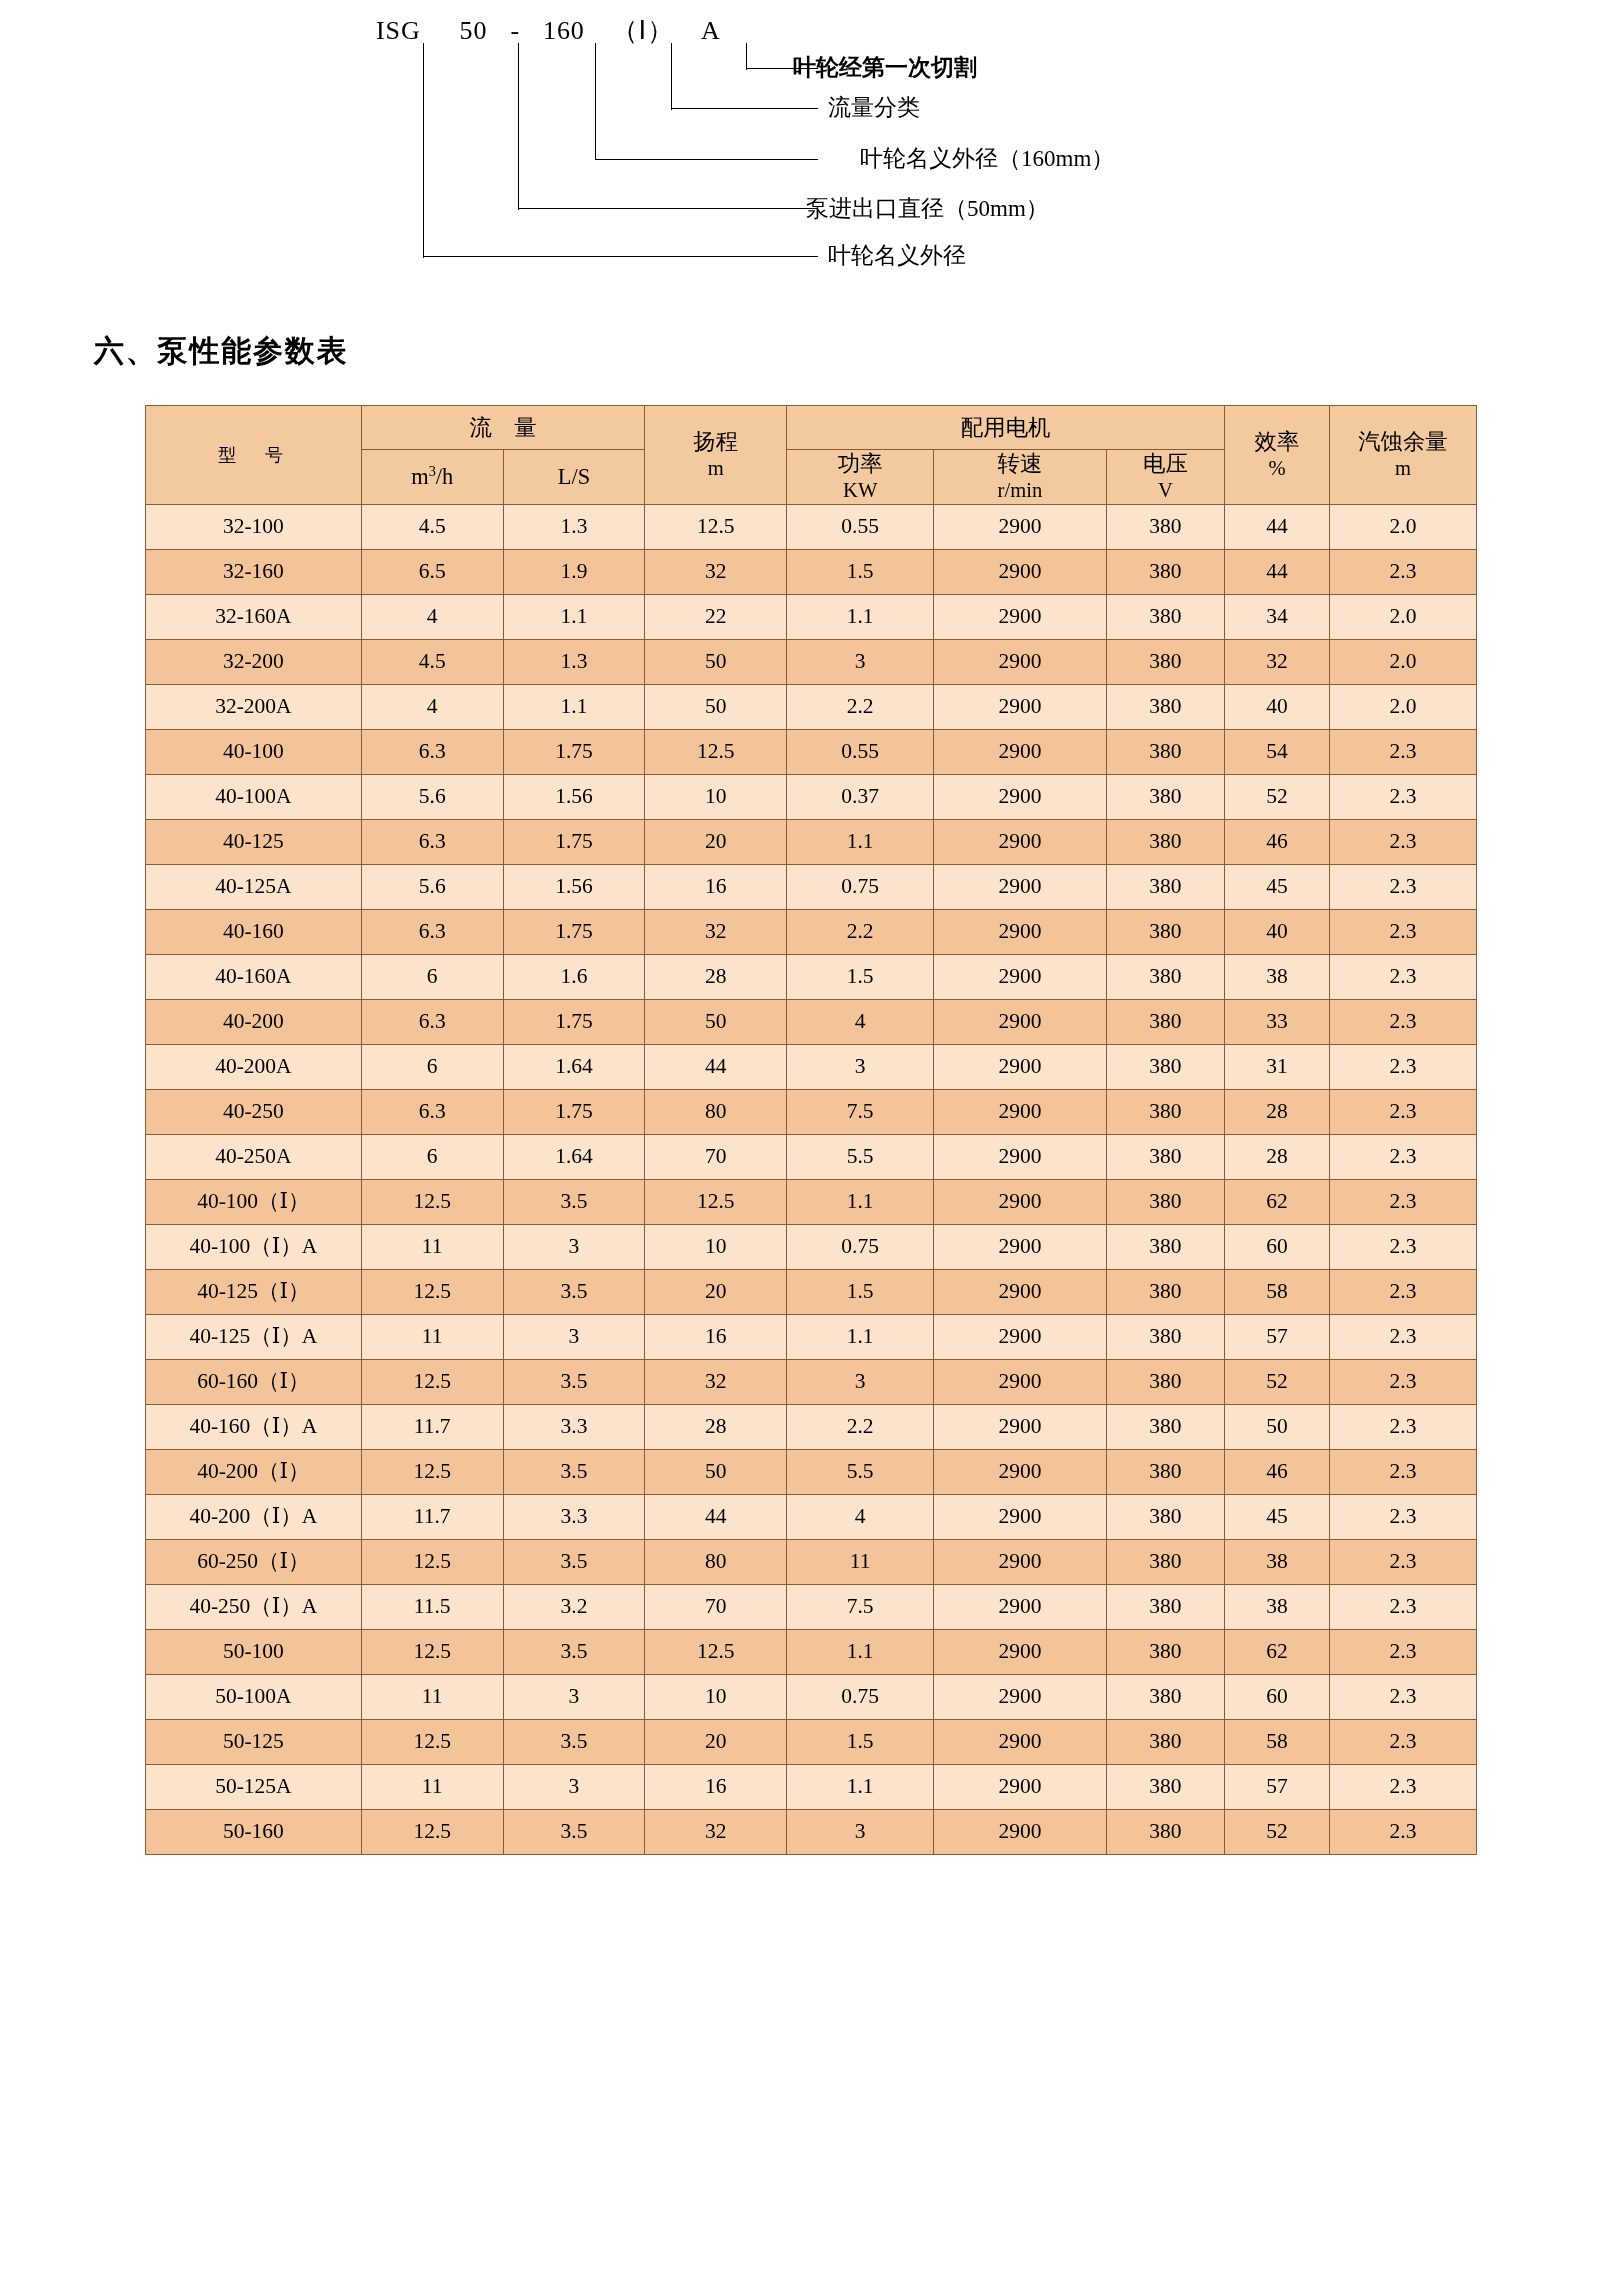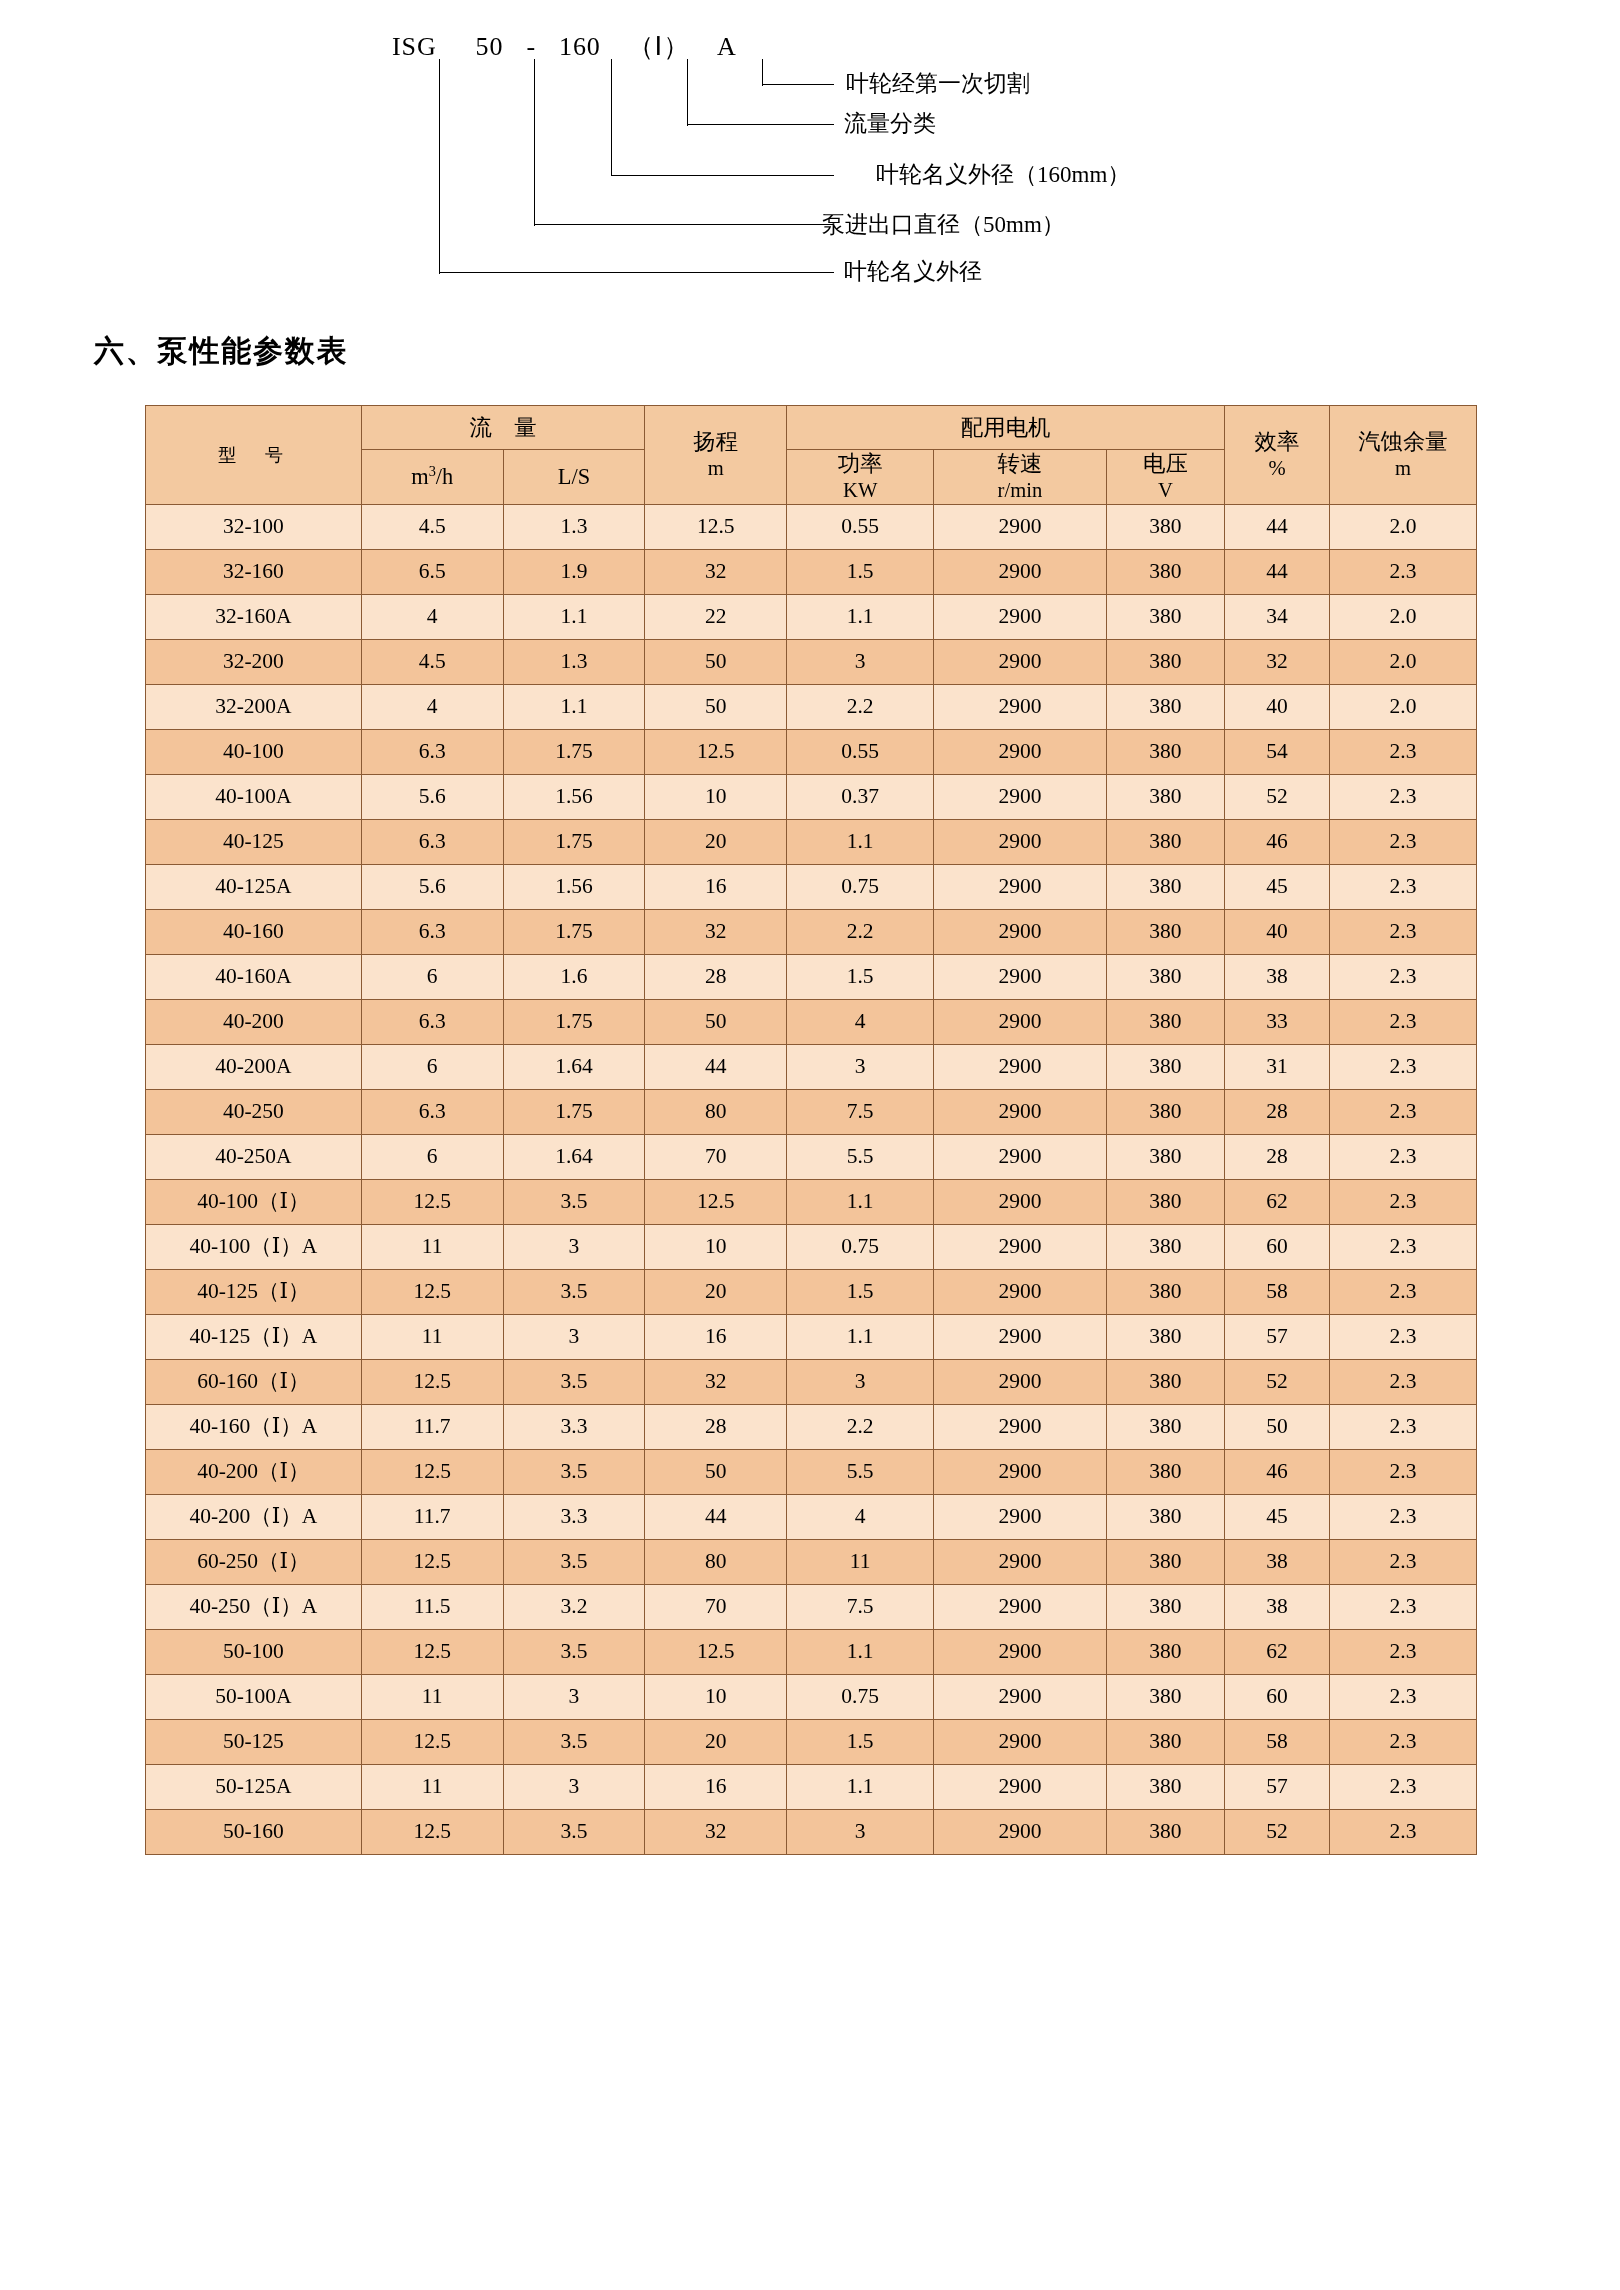--- a/index.html
+++ b/index.html
@@ -12,21 +12,21 @@
     height: 2291px;
     font-family: "Liberation Serif", "DejaVu Serif", serif;
     color: #000000;
     position: relative;
   }
   .page {
     position: relative;
     width: 1620px;
     height: 1961px;
     box-sizing: border-box;
-    padding: 16px;
+    padding: 0;
   }
 
   
   .naming-diagram {
     position: relative;
     margin: 0;
     padding-top: 16px;
     height: 296px;
   }
   .code-row {
@@ -128,21 +128,21 @@
   <div class="naming-diagram">
 
     <div class="code-row">
       <span class="code-isg">ISG</span><span class="code-50">50</span><span class="code-dash">-</span><span class="code-160">160</span><span class="code-I">（Ⅰ）</span><span class="code-A">A</span>
     </div>
 
     <div class="leader" style="left:746px; top:43px; width:72px; height:27px;">
       <div class="v" style="height:27px;"></div>
       <div class="h" style="top:25px; width:72px;"></div>
     </div>
-    <div class="leader-label" style="left:830px; top:52px;">叶轮经第一次切割</div>
+    <div class="leader-label" style="left:793px; top:52px;font-weight:bold;">叶轮经第一次切割</div>
 
     <div class="leader" style="left:671px; top:43px; width:147px; height:67px;">
       <div class="v" style="height:67px;"></div>
       <div class="h" style="top:65px; width:147px;"></div>
     </div>
     <div class="leader-label" style="left:828px; top:92px;">流量分类</div>
 
     <div class="leader" style="left:595px; top:43px; width:223px; height:117px;">
       <div class="v" style="height:117px;"></div>
       <div class="h" style="top:116px; width:223px;"></div>

